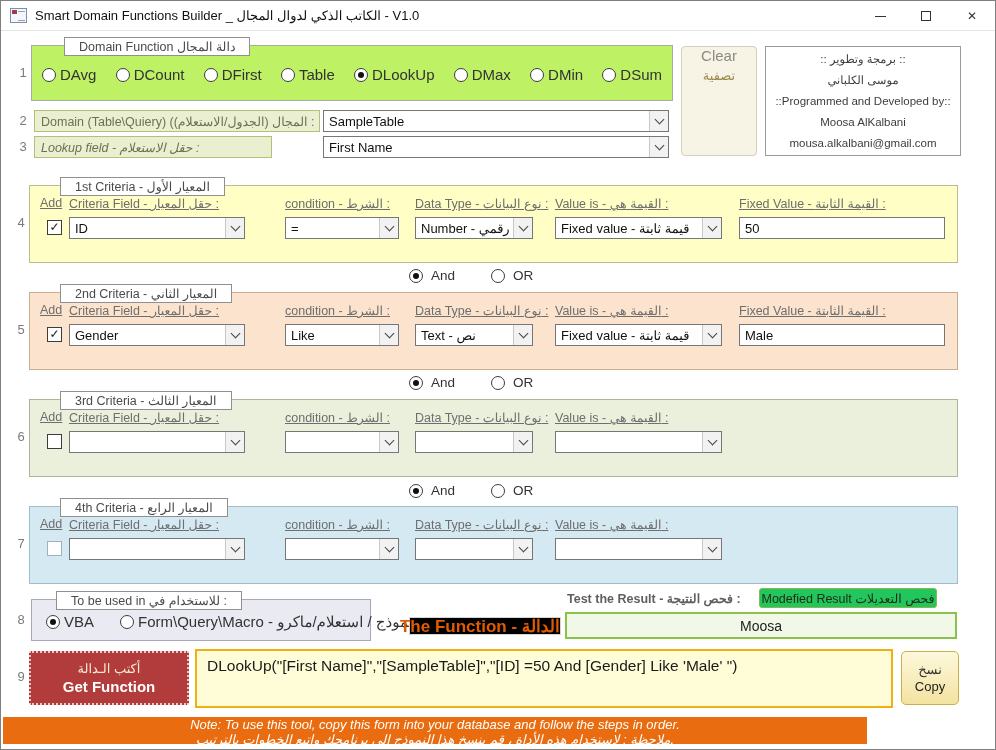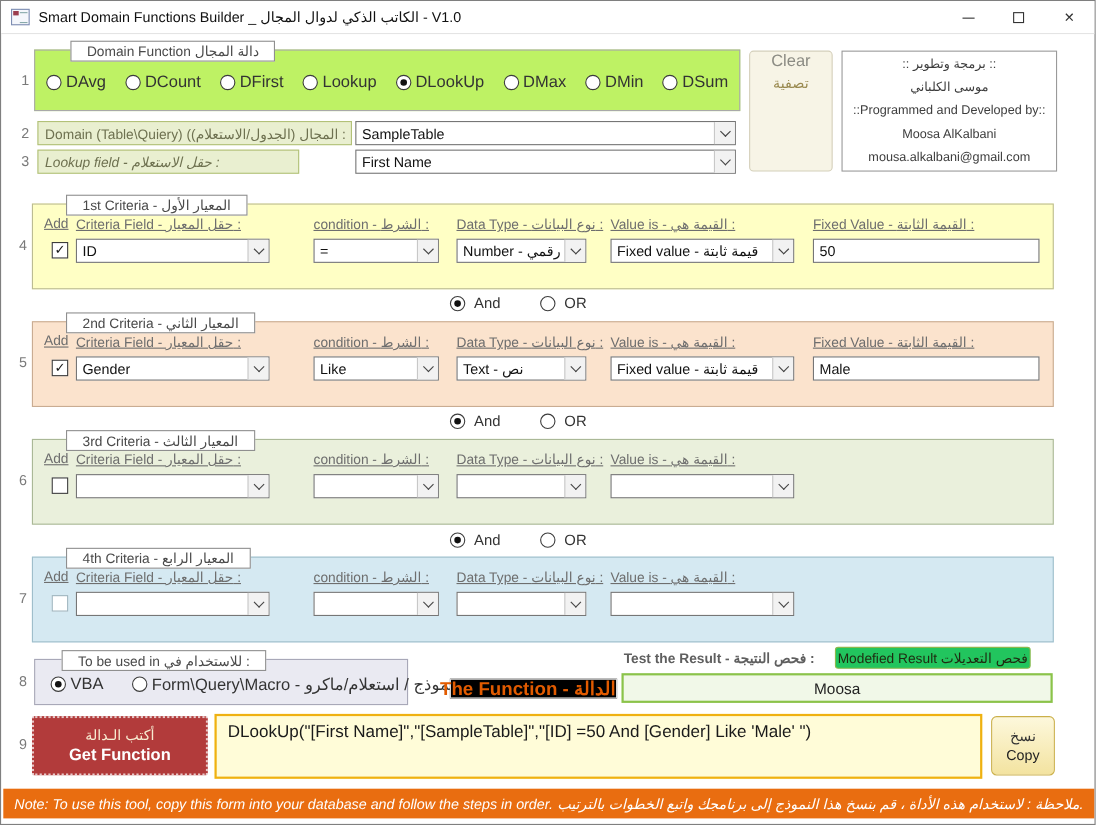--- a/index.html
+++ b/index.html
@@ -103,22 +103,22 @@
   .get-en { font-size:15px; font-weight:bold; color:#ffffff; }
   .func-box { position:absolute; left:194px; top:648px; width:698px; height:59px; background:#fffcd8;
               border:2px solid #efb111; font-size:15.5px; color:#1a1a1a; padding:6px 10px; overflow:hidden; }
   .copy-btn { position:absolute; left:900px; top:650px; width:58px; height:54px;
               background:linear-gradient(#fdf8dc,#f3e3a0); border:1px solid #cbb04a; border-radius:5px;
               display:flex; flex-direction:column; align-items:center; justify-content:center; gap:2px; cursor:pointer; }
   .copy-ar { font-size:13px; color:#333; }
   .copy-en { font-size:13px; color:#222; }
 
   
-  .note-bar { position:absolute; left:2px; top:716px; width:992px; height:27px; background:#e96d10;
-              display:flex; align-items:center; justify-content:space-between; padding:0 10px; }
+  .note-bar { position:absolute; left:2px; top:716px; width:864px; height:27px; background:#e96d10;
+              display:flex; align-items:center; justify-content:space-between; padding:0 10px;flex-direction:column; }
   .note-bar span { font-size:13px; font-style:italic; color:#ffffff; white-space:nowrap; }
 </style>
 </head>
 <body>
 
 <div class="window">
 
   <div class="titlebar">
     <span class="app-icon"></span>
     <span class="title">Smart Domain Functions Builder _ الكاتب الذكي لدوال المجال   -   V1.0</span>
@@ -155,21 +155,21 @@
       <span class="radio-item">
           <span class="radio"></span>
           <span>DCount</span>
         </span>
       <span class="radio-item">
           <span class="radio"></span>
           <span>DFirst</span>
         </span>
       <span class="radio-item">
           <span class="radio"></span>
-          <span>Lookup</span>
+          <span>Table</span>
         </span>
       <span class="radio-item">
           <span class="radio sel"></span>
           <span>DLookUp</span>
         </span>
       <span class="radio-item">
           <span class="radio"></span>
           <span>DMax</span>
         </span>
       <span class="radio-item">

